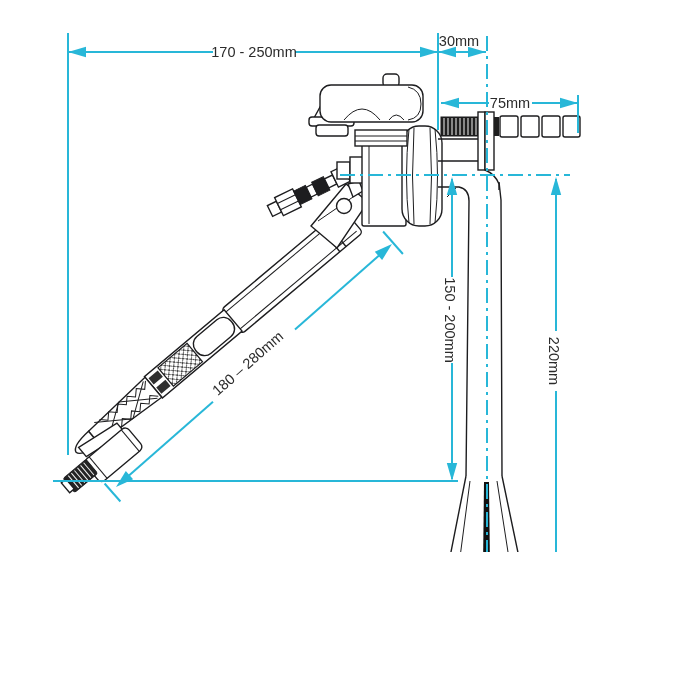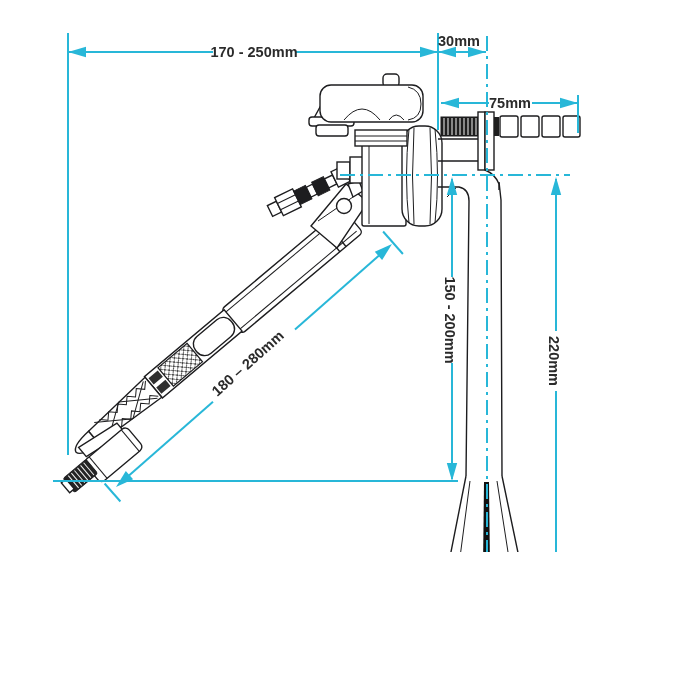--- a/index.html
+++ b/index.html
@@ -2,21 +2,21 @@
 <html style="--dimension: #28b7d8; --line: #1d1d1f; --background: #ffffff; --dark_fill: #1d1d1f;"><head>
 <meta charset="utf-8">
 <style>
   :root{
     --dimension:#28b7d8;
     --line:#1d1d1f;
     --background:#ffffff;
     --dark_fill:#1d1d1f;
   }
   html,body{margin:0;padding:0;background:var(--background);}
-  .stage{width:700px;height:552px;background:var(--background);position:relative;overflow:hidden;font-weight:bold;}
+  .stage{width:700px;height:552px;background:var(--background);position:relative;overflow:hidden;}
   svg{display:block;}
   .ln{stroke:var(--line);stroke-width:1.4;fill:none;}
   .lnw{stroke:var(--line);stroke-width:1.4;fill:#fff;}
   .lnthin{stroke:var(--line);stroke-width:1;fill:none;}
   .dark{fill:var(--dark_fill);stroke:var(--line);stroke-width:1;}
   .dim{stroke:var(--dimension);stroke-width:2;fill:none;}
   .dimf{fill:var(--dimension);stroke:none;}
   .cl{stroke:var(--dimension);stroke-width:2;fill:none;stroke-dasharray:15 5 3 5;}
   .lbl{font-family:"Liberation Sans",sans-serif;font-size:14.5px;fill:#2b2b2b;}
   .threadline{stroke:#f2f2f2;stroke-width:1;}

